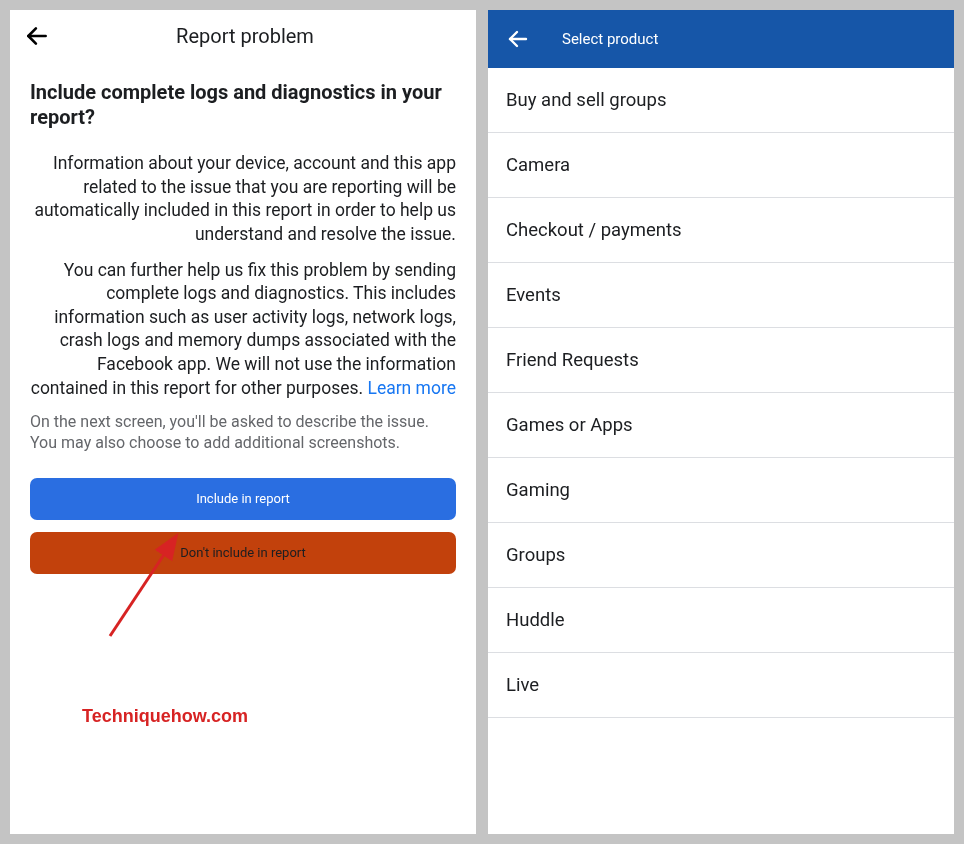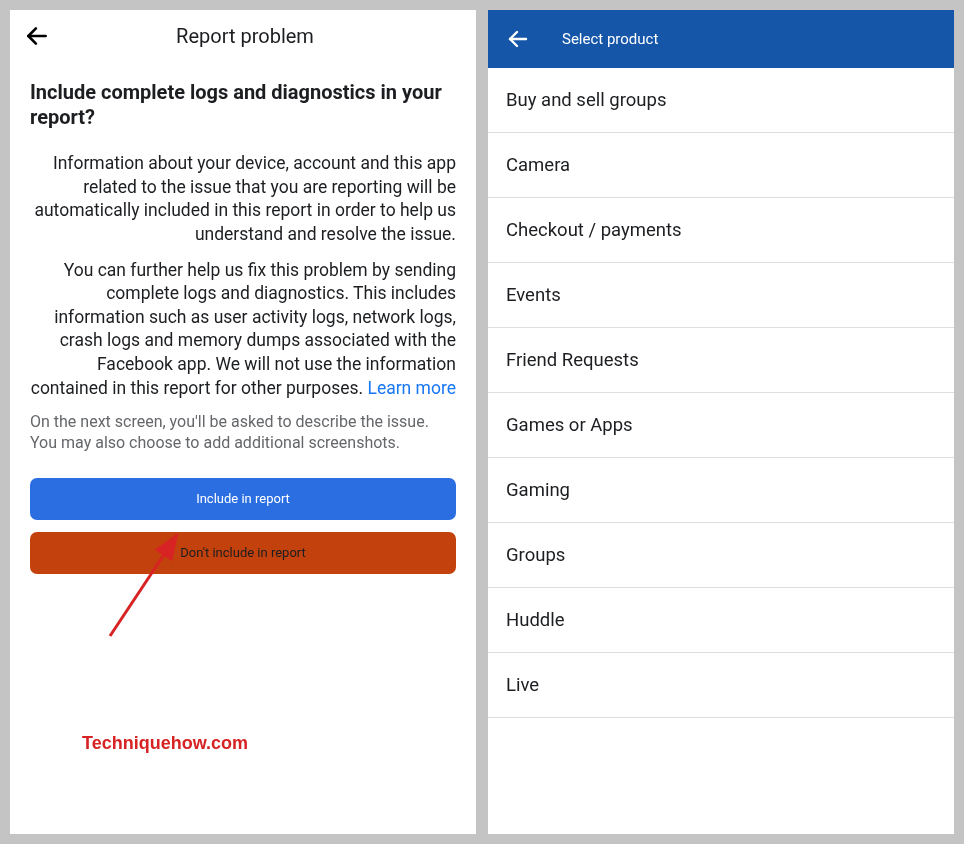--- a/index.html
+++ b/index.html
@@ -91,21 +91,21 @@
       background: #2a6ee1;
       color: #ffffff;
     }
     .btn-secondary {
       background: #c2410c;
       color: #1c1e21;
     }
     .watermark {
       position: absolute;
       left: 72px;
-      top: 723px;
+      top: 696px;
       color: #d72323;
       font-weight: 700;
       font-size: 18px;
       font-family: Arial, sans-serif;
     }
     .arrow-annotation {
       position: absolute;
       left: 90px;
       top: 516px;
       pointer-events: none;

